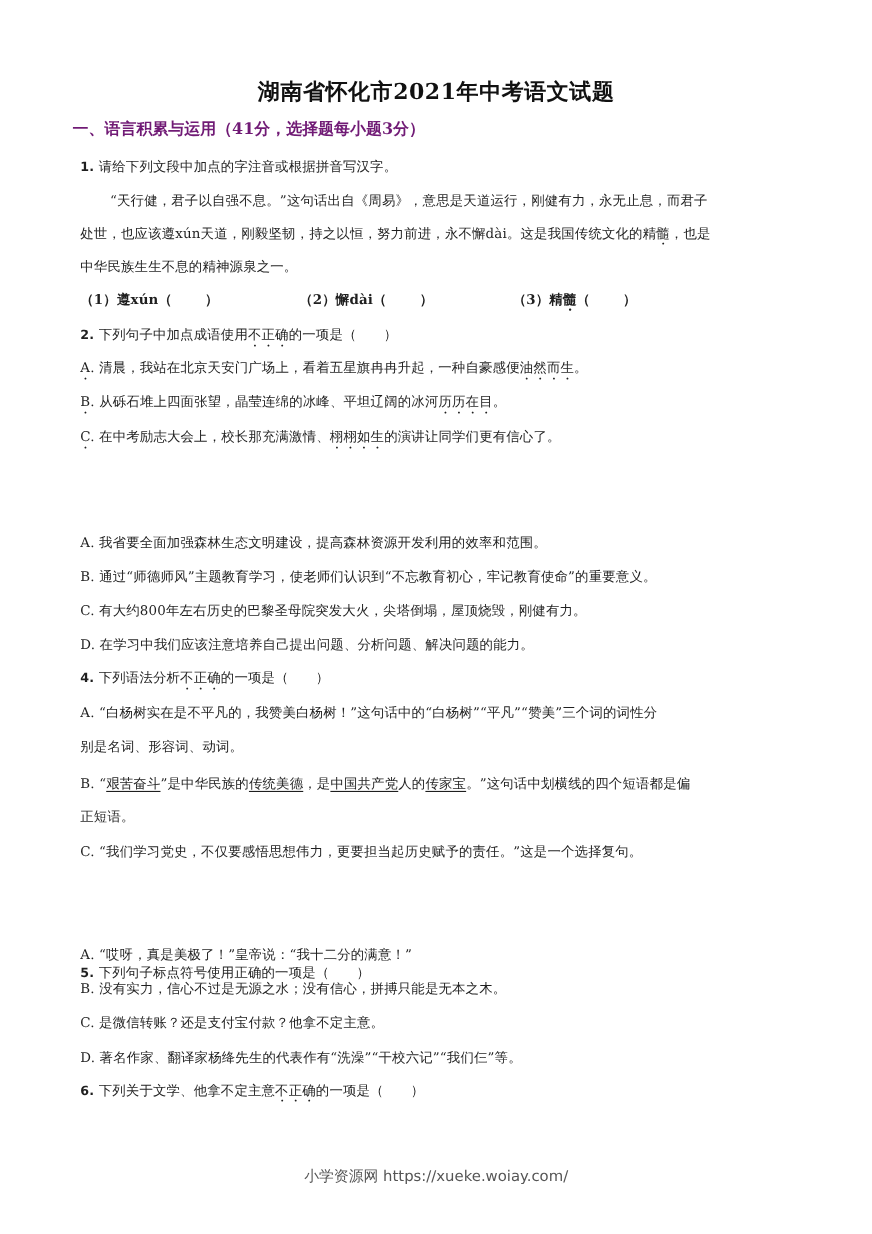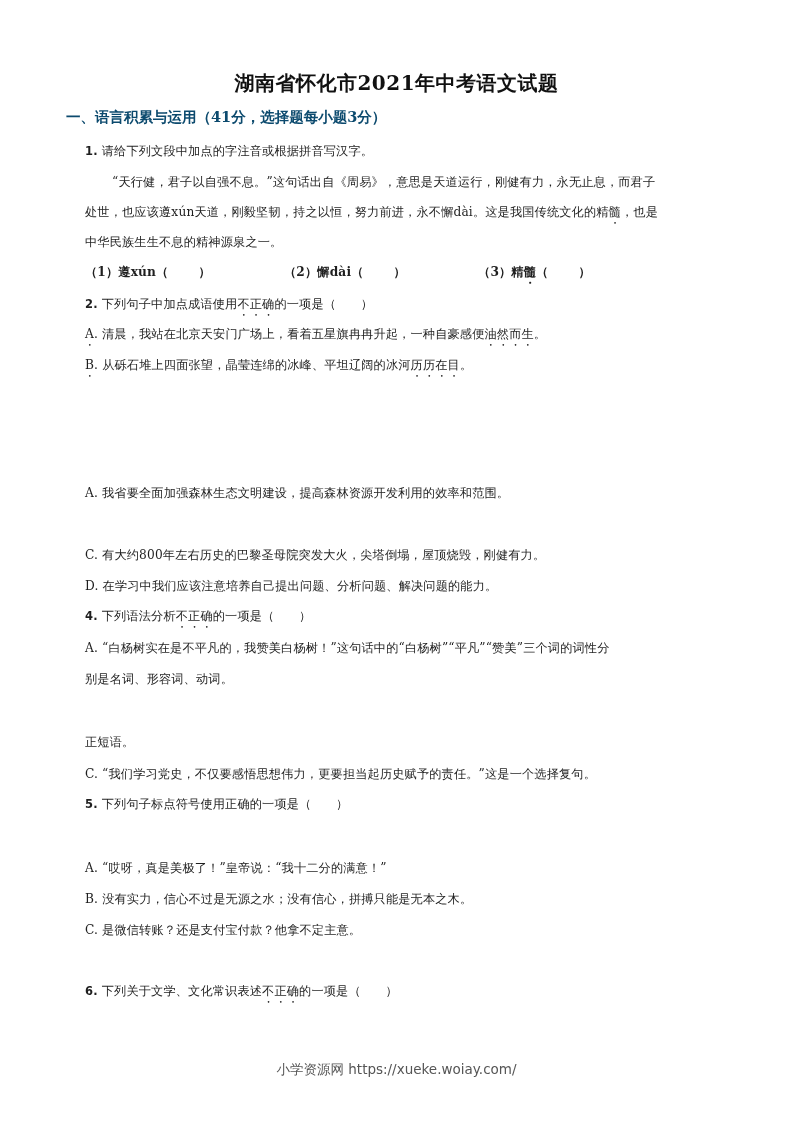--- a/index.html
+++ b/index.html
@@ -1,22 +1,22 @@
 <!DOCTYPE html>
 <html><head>
 <meta charset="utf-8">
 <style>
   html, body { margin: 0; padding: 0; background: #ffffff; }
   body { width: 793px; height: 1122px; position: relative; overflow: hidden;
          font-family: "DejaVu Serif", "Liberation Serif", serif; color: #1a1a1a; }
   .page { position: absolute; left: 0; top: 0; width: 793px; height: 1122px; }
   .title { position: absolute; left: 0; width: 793px; top: 70px; text-align: center;
            font-size: 20px; font-weight: bold; letter-spacing: 0.5px; color: #111; }
-  .section { position: absolute; left: 66px; top: 108px; font-size: 14.5px; font-weight: bold; color: #0c4a6e; }
-  .line { position: absolute; left: 73px; font-size: 12.2px; white-space: nowrap; color: #1f1f1f; letter-spacing: 0.15px; margin-left: 12px; }
+  .section { position: absolute; left: 66px; top: 108px; font-size: 14.5px; font-weight: bold; color: #701a75; }
+  .line { position: absolute; left: 73px; font-size: 12.2px; white-space: nowrap; color: #1f1f1f; letter-spacing: 0.15px; }
   .qnum { font-family: "DejaVu Sans", "Liberation Sans", sans-serif; font-weight: bold; font-size: 11.5px; }
   .indent { left: 100px; }
   .em { text-emphasis: dot; -webkit-text-emphasis: dot; text-emphasis-position: under; -webkit-text-emphasis-position: under; }
   .ul { text-decoration: underline; text-underline-offset: 3px; }
   .footer { position: absolute; left: 0; width: 793px; top: 1061px; text-align: center;
             font-family: "DejaVu Sans", "Liberation Sans", sans-serif; font-size: 13.5px; color: #555; }
   .blank { display: inline-block; width: 30px; }
   .sub-item { display: inline-block; font-weight: bold; }
 </style>
 </head>
@@ -47,59 +47,74 @@
     <span>下列句子中加点成语使用</span><span class="em">不正确</span><span>的一项是（　　）</span>
   </div>
   <div class="line" style="top:326px">
     <span class="em">A.</span>
     <span>清晨，我站在北京天安门广场上，看着五星旗冉冉升起，一种自豪感便</span><span class="em">油然而生</span><span>。</span>
   </div>
   <div class="line" style="top:357px">
     <span class="em">B.</span>
     <span>从砾石堆上四面张望，晶莹连绵的冰峰、平坦辽阔的冰河</span><span class="em">历历在目</span><span>。</span>
   </div>
+  <div class="line" style="top:389px">
+    <span class="em">C.</span>
+    <span>在中考励志大会上，校长那充满激情、</span><span class="em">栩栩如生</span><span>的演讲让同学们更有信心了。</span>
+  </div>
 
   <div class="line" style="top:485px">
     <span>A.</span>
     <span>我省要全面加强森林生态文明建设，提高森林资源开发利用的效率和范围。</span>
+  </div>
+  <div class="line" style="top:516px">
+    <span>B.</span>
+    <span>通过“师德师风”主题教育学习，使老师们认识到“不忘教育初心，牢记教育使命”的重要意义。</span>
   </div>
   <div class="line" style="top:547px">
     <span>C.</span>
     <span>有大约800年左右历史的巴黎圣母院突发大火，尖塔倒塌，屋顶烧毁，刚健有力。</span>
   </div>
   <div class="line" style="top:578px">
     <span>D.</span>
     <span>在学习中我们应该注意培养自己提出问题、分析问题、解决问题的能力。</span>
   </div>
 
   <div class="line" style="top:608px">
     <span class="qnum">4.</span>
     <span>下列语法分析</span><span class="em">不正确</span><span>的一项是（　　）</span>
   </div>
   <div class="line" style="top:640px">A. “白杨树实在是不平凡的，我赞美白杨树！”这句话中的“白杨树”“平凡”“赞美”三个词的词性分</div>
   <div class="line" style="top:671px">别是名词、形容词、动词。</div>
+  <div class="line" style="top:704px">
+    <span>B. “</span><span class="ul">艰苦奋斗</span><span>”是中华民族的</span><span class="ul">传统美德</span><span>，是</span><span class="ul">中国共产党</span><span>人的</span><span class="ul">传家宝</span><span>。”这句话中划横线的四个短语都是偏</span>
+  </div>
   <div class="line" style="top:734px">正短语。</div>
   <div class="line" style="top:766px">C. “我们学习党史，不仅要感悟思想伟力，更要担当起历史赋予的责任。”这是一个选择复句。</div>
 
-  <div class="line" style="top:796px">
+  <div class="line" style="top:876px">
     <span class="qnum">5.</span>
     <span>下列句子标点符号使用正确的一项是（　　）</span>
   </div>
   <div class="line" style="top:891px">
     <span>B.</span>
     <span>没有实力，信心不过是无源之水；没有信心，拼搏只能是无本之木。</span>
   </div>
   <div class="line" style="top:860px">
     <span>A.</span>
     <span>“哎呀，真是美极了！”皇帝说：“我十二分的满意！”</span>
   </div>
   <div class="line" style="top:922px">
     <span>C.</span>
     <span>是微信转账？还是支付宝付款？他拿不定主意。</span>
   </div>
+  <div class="line" style="top:953px">
+    <span>D.</span>
+    <span>著名作家、翻译家杨绛先生的代表作有“洗澡”“干校六记”“我们仨”等。</span>
+  </div>
 
   <div class="line" style="top:983px">
     <span class="qnum">6.</span>
-    <span>下列关于文学、文化常识表述</span><span class="em">不正确</span><span>的一项是（　　）</span>
+    <span>下列关于文学、他拿不定主意</span><span class="em">不正确</span><span>的一项是（　　）</span>
   </div>
 
   <div class="footer">小学资源网 https://xueke.woiay.com/</div>
 </div>
 
 </body></html>

